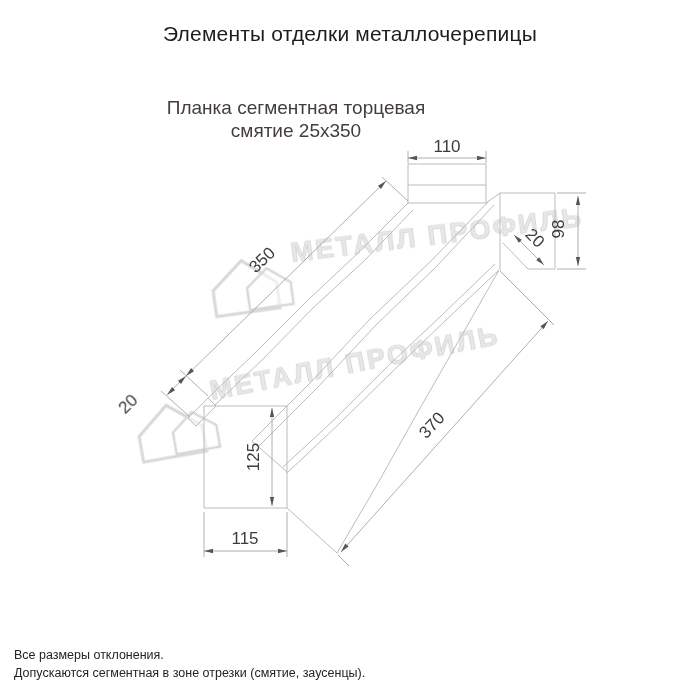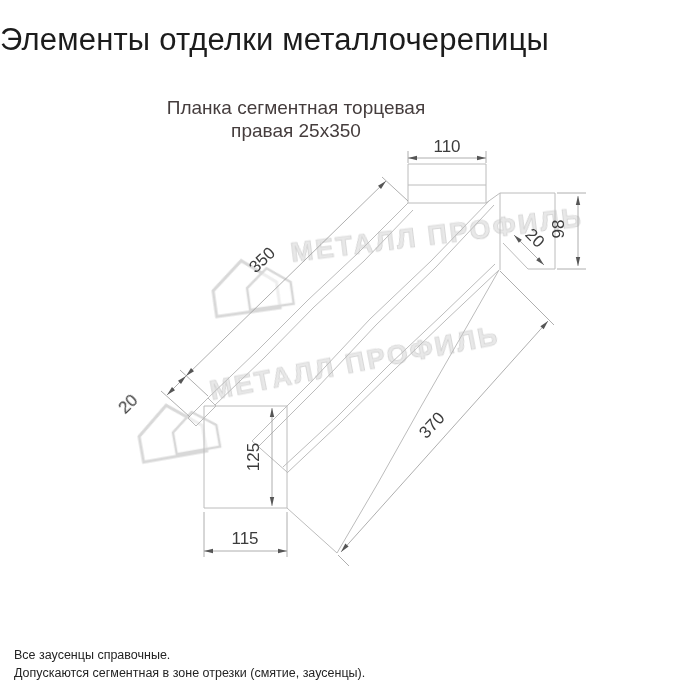--- a/index.html
+++ b/index.html
@@ -1,22 +1,22 @@
 <!DOCTYPE html>
 <html><head>
 <meta charset="utf-8">
 <style>
   html,body{margin:0;padding:0;background:#fff;}
   .page{
     position:relative;width:700px;height:700px;background:#fff;overflow:hidden;
     font-family:"Liberation Sans", sans-serif;
   }
   .title{
-    position:absolute;top:22px;left:0;width:700px;
-    font-size:31px;font-weight:500;letter-spacing:.2px;color:#1c1c1c;
+    position:absolute;top:22px;left:0;width:700px;text-align:center;
+    font-size:21px;font-weight:500;letter-spacing:.2px;color:#1c1c1c;
   }
   .subtitle{
     position:absolute;top:96px;left:0;width:592px;text-align:center;
     font-size:19px;line-height:23px;color:#453d3d;
   }
   .drawing{position:absolute;left:0;top:0;}
   .footnotes{
     position:absolute;left:14px;top:646px;font-size:12.5px;line-height:18px;color:#242424;
   }
   svg text.dim{
@@ -35,21 +35,21 @@
 </style>
 </head>
 <body>
 
 <div class="page">
 
   <div class="title">Элементы отделки металлочерепицы</div>
 
   <div class="subtitle">
     <div>Планка сегментная торцевая</div>
-    <div>правая 25х350</div>
+    <div>смятие 25х350</div>
   </div>
 
   <svg class="drawing" width="700" height="700" viewBox="0 0 700 700">
 
     <g opacity="0.9">
       <g transform="translate(203,262) rotate(-8)">
         <path class="house" stroke-width="3" d="M6,30 L38,4 L70,30 L70,56 L6,56 Z"></path>
         <path class="house" stroke-width="2.5" d="M40,32 L62,15 L84,32 L84,54 L40,54 Z"></path>
       </g>
       <text class="wm" x="292" y="262" transform="rotate(-7 292 262)">МЕТАЛЛ ПРОФИЛЬ</text>
@@ -148,17 +148,17 @@
 
       <text class="dim" text-anchor="middle" x="132" y="408" transform="rotate(-44 132 408)">20</text>
 
       <text class="dim" text-anchor="middle" x="259" y="457" transform="rotate(-90 259 457)">125</text>
 
       <text class="dim" text-anchor="middle" x="245" y="544">115</text>
     </g>
   </svg>
 
   <div class="footnotes">
-    <div>Все заусенцы справочные.</div>
+    <div>Все размеры отклонения.</div>
     <div>Допускаются сегментная в зоне отрезки (смятие, заусенцы).</div>
   </div>
 
 </div>
 
 </body></html>

